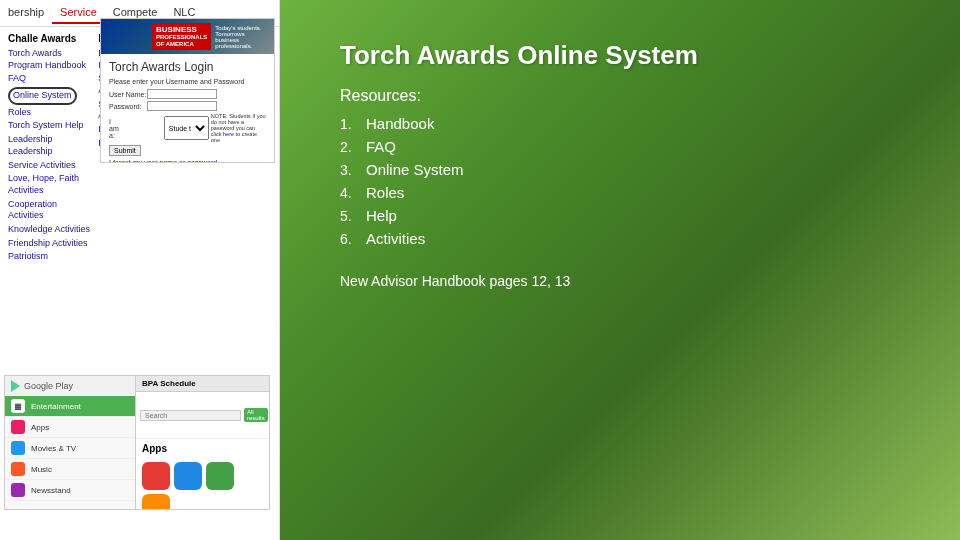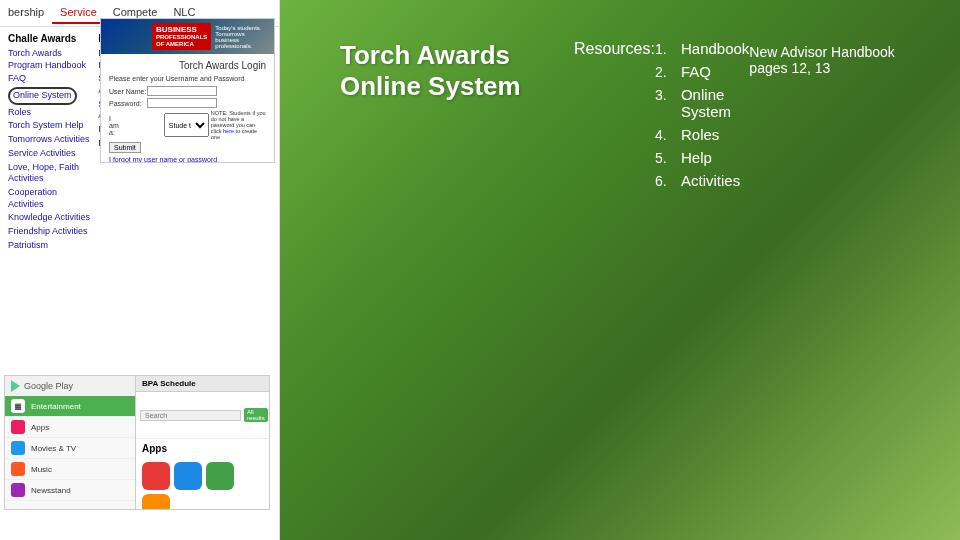--- a/index.html
+++ b/index.html
@@ -102,22 +102,22 @@
     .bpa-logo-text {
       color: #fff;
       font-size: 6px;
       margin-left: 4px;
     }
     .login-body {
       padding: 6px 8px;
       font-size: 8px;
     }
     .login-title {
-      text-align: right;
-      font-size: 10px;
+      text-align: left;
+      font-size: 12px;
       color: #333;
       margin-bottom: 4px;
     }
     .login-prompt {
       font-size: 7px;
       margin-bottom: 4px;
       color: #333;
     }
     .login-row {
       display: flex;
@@ -261,21 +261,21 @@
     .app-blue { background: #1e88e5; }
     .app-green { background: #43a047; }
     .app-orange { background: #fb8c00; }
 
     
     .right-panel {
       flex: 1;
       background: linear-gradient(135deg, #6db33f 0%, #4a8c2a 30%, #3a6b20 60%, #8fbc57 100%);
       padding: 40px 60px;
       display: flex;
-      flex-direction: row;
+      flex-direction: column;
       justify-content: flex-start;
     }
 
     .section-title {
       font-size: 26px;
       font-weight: bold;
       color: #fff;
       margin-bottom: 16px;
       text-shadow: 1px 1px 3px rgba(0,0,0,0.3);
     }
@@ -327,21 +327,21 @@
 
   <div class="menu-area">
 
     <div class="menu-col">
       <div class="menu-col-title">Challe Awards</div>
       <div class="menu-item">Torch Awards Program Handbook</div>
       <div class="menu-item">FAQ</div>
       <div class="menu-item highlighted">Online System</div>
       <div class="menu-item">Roles</div>
       <div class="menu-item">Torch System Help</div>
-      <div class="menu-item">Tomorrows Activities</div>
+      <div class="menu-item">Leadership Leadership</div>
       <div class="menu-item">Service Activities</div>
       <div class="menu-item">Love, Hope, Faith Activities</div>
       <div class="menu-item">Cooperation Activities</div>
       <div class="menu-item">Knowledge Activities</div>
       <div class="menu-item">Friendship Activities</div>
       <div class="menu-item">Patriotism</div>
     </div>
 
     <div class="menu-col">
       <div class="menu-col-title">BPA Cares</div>

